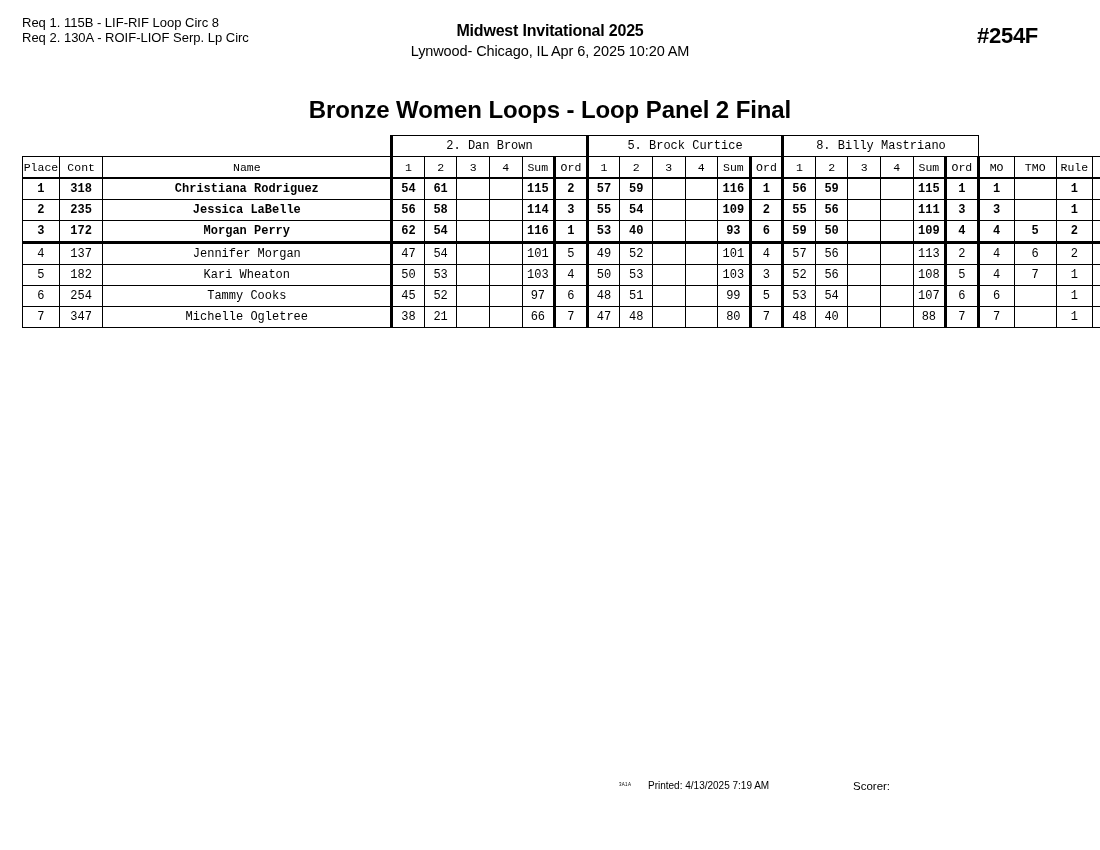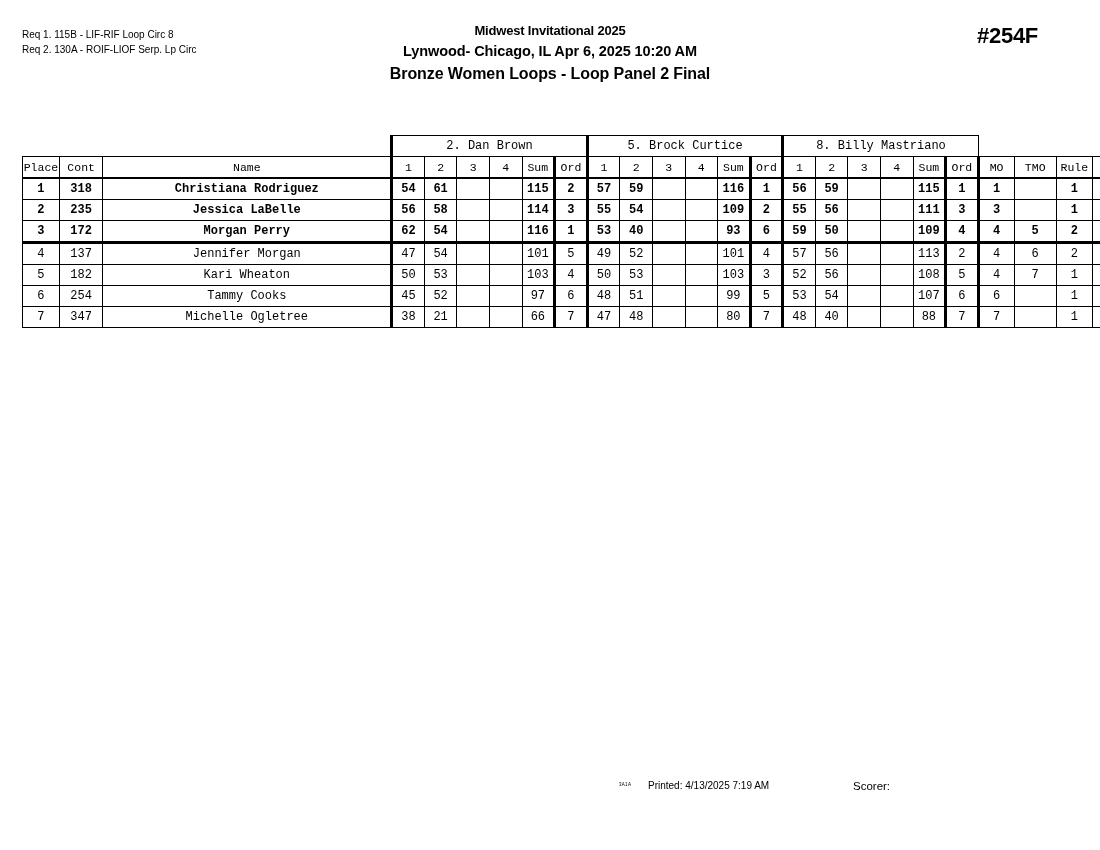--- a/index.html
+++ b/index.html
@@ -14,51 +14,52 @@
     position: relative;
     font-family: "Liberation Sans", sans-serif;
     color: #000000;
     overflow: hidden;
   }
 
   
   #req-block {
     position: absolute;
     left: 22px;
-    top: 27px;
-    font-size: 10px;
+    top: 15px;
+    font-size: 13px;
     line-height: 15px;
     white-space: nowrap;
   }
 
   
   #title-block {
     position: absolute;
     left: 0;
     top: 20px;
     width: 1100px;
     text-align: center;
   }
   #event-title {
-    font-size: 13px;
+    font-size: 16px;
     font-weight: bold;
     letter-spacing: -0.2px;
     line-height: 22px;
   }
   #event-location {
     font-size: 14.5px;
-    font-weight: bold;
+    font-weight: normal;
     line-height: 19px;
     letter-spacing: -0.1px;
   }
   #event-class {
-    font-size: 16px;
+    font-size: 24px;
     font-weight: bold;
     line-height: 25px;
     letter-spacing: -0.1px;
+    margin-top: 36px;
   }
   #report-label {
     font-size: 16px;
     font-weight: normal;
     line-height: 22px;
     letter-spacing: -0.1px;
   }
 
   
   #heat-number {

